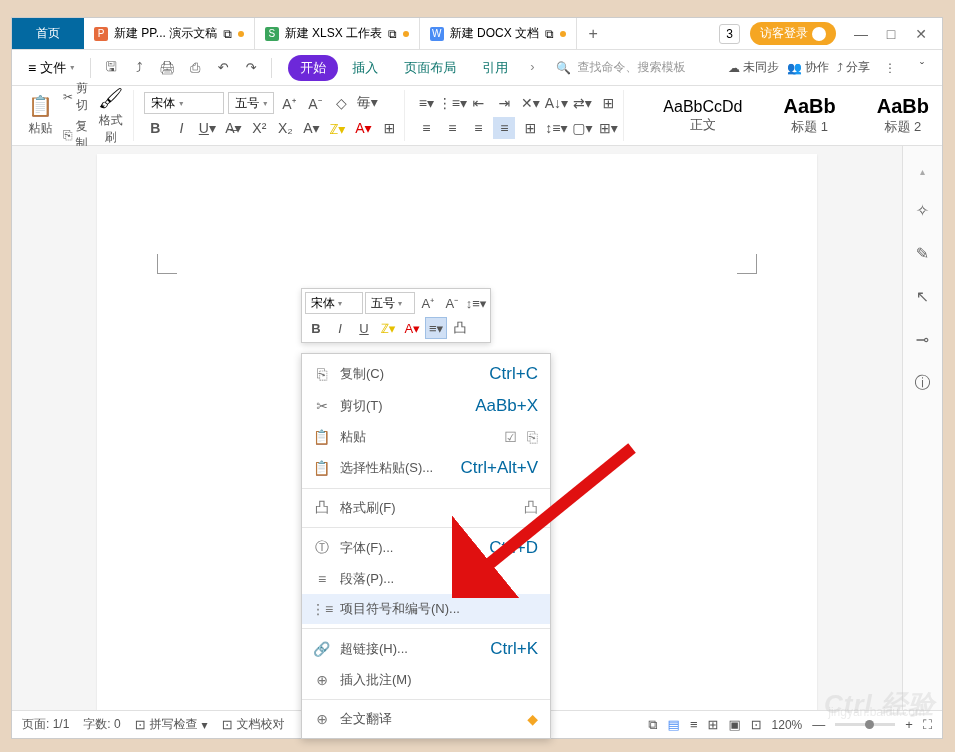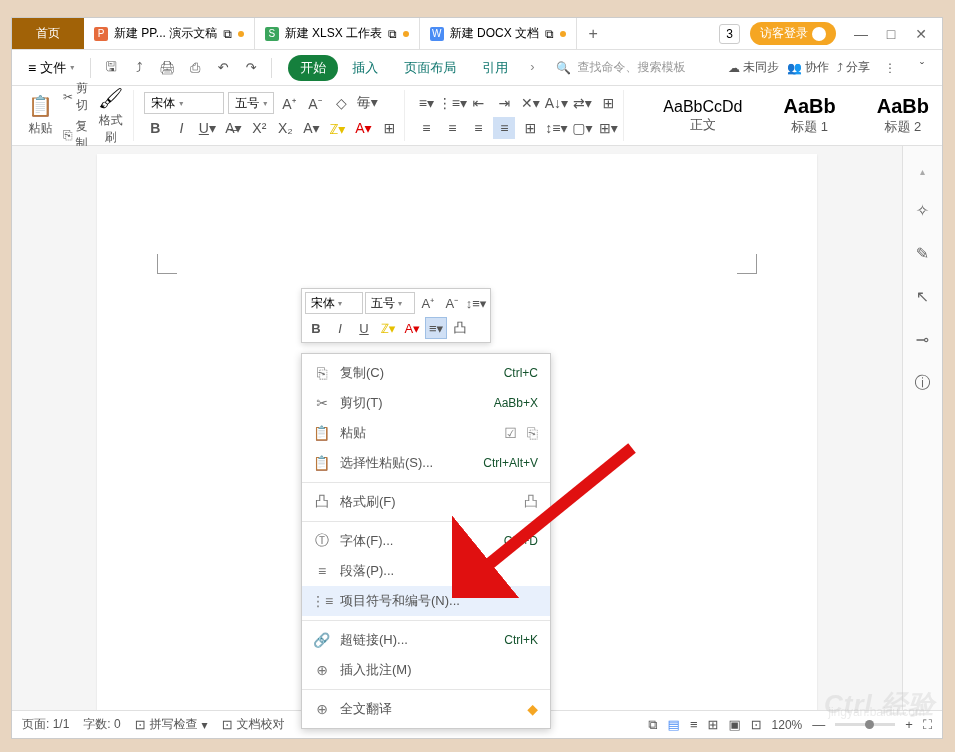--- a/index.html
+++ b/index.html
@@ -2,21 +2,21 @@
 <html><head>
 <meta charset="utf-8">
 <style>
 * { margin: 0; padding: 0; box-sizing: border-box; font-family: "Microsoft YaHei", Arial, sans-serif; }
 body { width: 955px; height: 752px; background: #e8d5c0; overflow: hidden; position: relative; }
 .window { position: absolute; top: 17px; left: 11px; width: 932px; height: 722px; background: #fff; border: 1px solid #ccc; display: flex; flex-direction: column; }
 
 
 .titlebar { height: 32px; background: #fff; display: flex; align-items: stretch; border-bottom: 1px solid #e0e0e0; }
 .tab { display: flex; align-items: center; padding: 0 10px; font-size: 12px; gap: 6px; border-right: 1px solid #e0e0e0; cursor: pointer; white-space: nowrap; overflow: hidden; max-width: 180px; }
-.tab.home { background: #a16207; color: #fff; border: none; padding: 0 24px; }
+.tab.home { background: #0369a1; color: #fff; border: none; padding: 0 24px; }
 .tab.active { background: #fff; }
 .tab-icon { width: 14px; height: 14px; display: inline-flex; align-items: center; justify-content: center; font-size: 10px; border-radius: 2px; color: #fff; }
 .tab-icon.p { background: #e66b3c; }
 .tab-icon.s { background: #3ba55d; }
 .tab-icon.w { background: #4a8cf5; }
 .tab-status { width: 6px; height: 6px; border-radius: 50%; background: #f5a623; }
 .tab-new { padding: 0 12px; display: flex; align-items: center; font-size: 16px; color: #666; cursor: pointer; }
 .titlebar-right { margin-left: auto; display: flex; align-items: center; gap: 10px; padding-right: 6px; }
 .page-indicator { border: 1px solid #ccc; padding: 2px 6px; font-size: 12px; border-radius: 3px; }
 .login-btn { background: #f5a623; color: #fff; padding: 3px 10px; border-radius: 12px; font-size: 12px; display: flex; align-items: center; gap: 4px; }
@@ -25,21 +25,21 @@
 .win-btn { width: 30px; height: 28px; display: flex; align-items: center; justify-content: center; font-size: 14px; color: #666; cursor: pointer; }
 
 
 .menubar { height: 36px; display: flex; align-items: center; padding: 0 8px; gap: 4px; border-bottom: 1px solid #e0e0e0; font-size: 13px; }
 .file-menu { display: flex; align-items: center; gap: 4px; padding: 4px 8px; cursor: pointer; }
 .hamburger { font-size: 14px; }
 .divider { width: 1px; height: 20px; background: #ddd; margin: 0 4px; }
 .icon-btn { width: 24px; height: 24px; display: flex; align-items: center; justify-content: center; cursor: pointer; color: #555; }
 .menu-tabs { display: flex; gap: 2px; margin-left: 8px; }
 .menu-tab { padding: 4px 12px; cursor: pointer; color: #0f766e; }
-.menu-tab.active { background: #15803d; color: #fff; border-radius: 14px; }
+.menu-tab.active { background: #6d28d9; color: #fff; border-radius: 14px; }
 .arrow-more { padding: 4px 8px; cursor: pointer; color: #888; }
 .search-box { margin-left: 10px; display: flex; align-items: center; gap: 6px; color: #999; font-size: 12px; }
 .menubar-right { margin-left: auto; display: flex; align-items: center; gap: 8px; font-size: 12px; color: #555; }
 .mr-item { display: flex; align-items: center; gap: 3px; cursor: pointer; }
 
 
 .ribbon { height: 60px; display: flex; align-items: stretch; border-bottom: 1px solid #e0e0e0; padding: 4px 6px; gap: 6px; }
 .ribbon-group { display: flex; flex-direction: column; justify-content: center; gap: 3px; padding: 0 4px; border-right: 1px solid #eee; }
 .ribbon-group:last-child { border-right: none; }
 .ribbon-row { display: flex; align-items: center; gap: 4px; }
@@ -73,21 +73,21 @@
 .mini-select { border: 1px solid #ccc; padding: 2px 5px; font-size: 12px; height: 22px; display: flex; align-items: center; gap: 3px; }
 .mini-btn { width: 22px; height: 22px; display: flex; align-items: center; justify-content: center; cursor: pointer; font-size: 13px; color: #555; border: 1px solid transparent; }
 .mini-btn.active { background: #d0e0f5; border-color: #a0c0e5; }
 
 
 .context-menu { position: absolute; top: 335px; left: 289px; width: 250px; background: #fff; border: 1px solid #ccc; box-shadow: 0 2px 8px rgba(0,0,0,0.2); padding: 4px 0; font-size: 13px; }
 .ctx-item { display: flex; align-items: center; padding: 6px 12px; gap: 10px; cursor: pointer; color: #555; }
 .ctx-item.highlight { background: #e8f0fc; }
 .ctx-icon { width: 16px; display: inline-flex; justify-content: center; font-size: 14px; color: #777; }
 .ctx-label { flex: 1; }
-.ctx-shortcut { font-size: 12px; color: #14532d; }
+.ctx-shortcut { font-size: 17px; color: #0369a1; }
 .ctx-sep { height: 1px; background: #e5e5e5; margin: 4px 0; }
 .ctx-right-icon { font-size: 14px; color: #888; }
 
 
 .red-arrow { position: absolute; top: 420px; left: 440px; pointer-events: none; }
 
 
 .statusbar { height: 28px; border-top: 1px solid #e0e0e0; display: flex; align-items: center; padding: 0 10px; font-size: 12px; color: #555; gap: 14px; }
 .sb-item { display: flex; align-items: center; gap: 4px; cursor: pointer; }
 .sb-right { margin-left: auto; display: flex; align-items: center; gap: 10px; }

